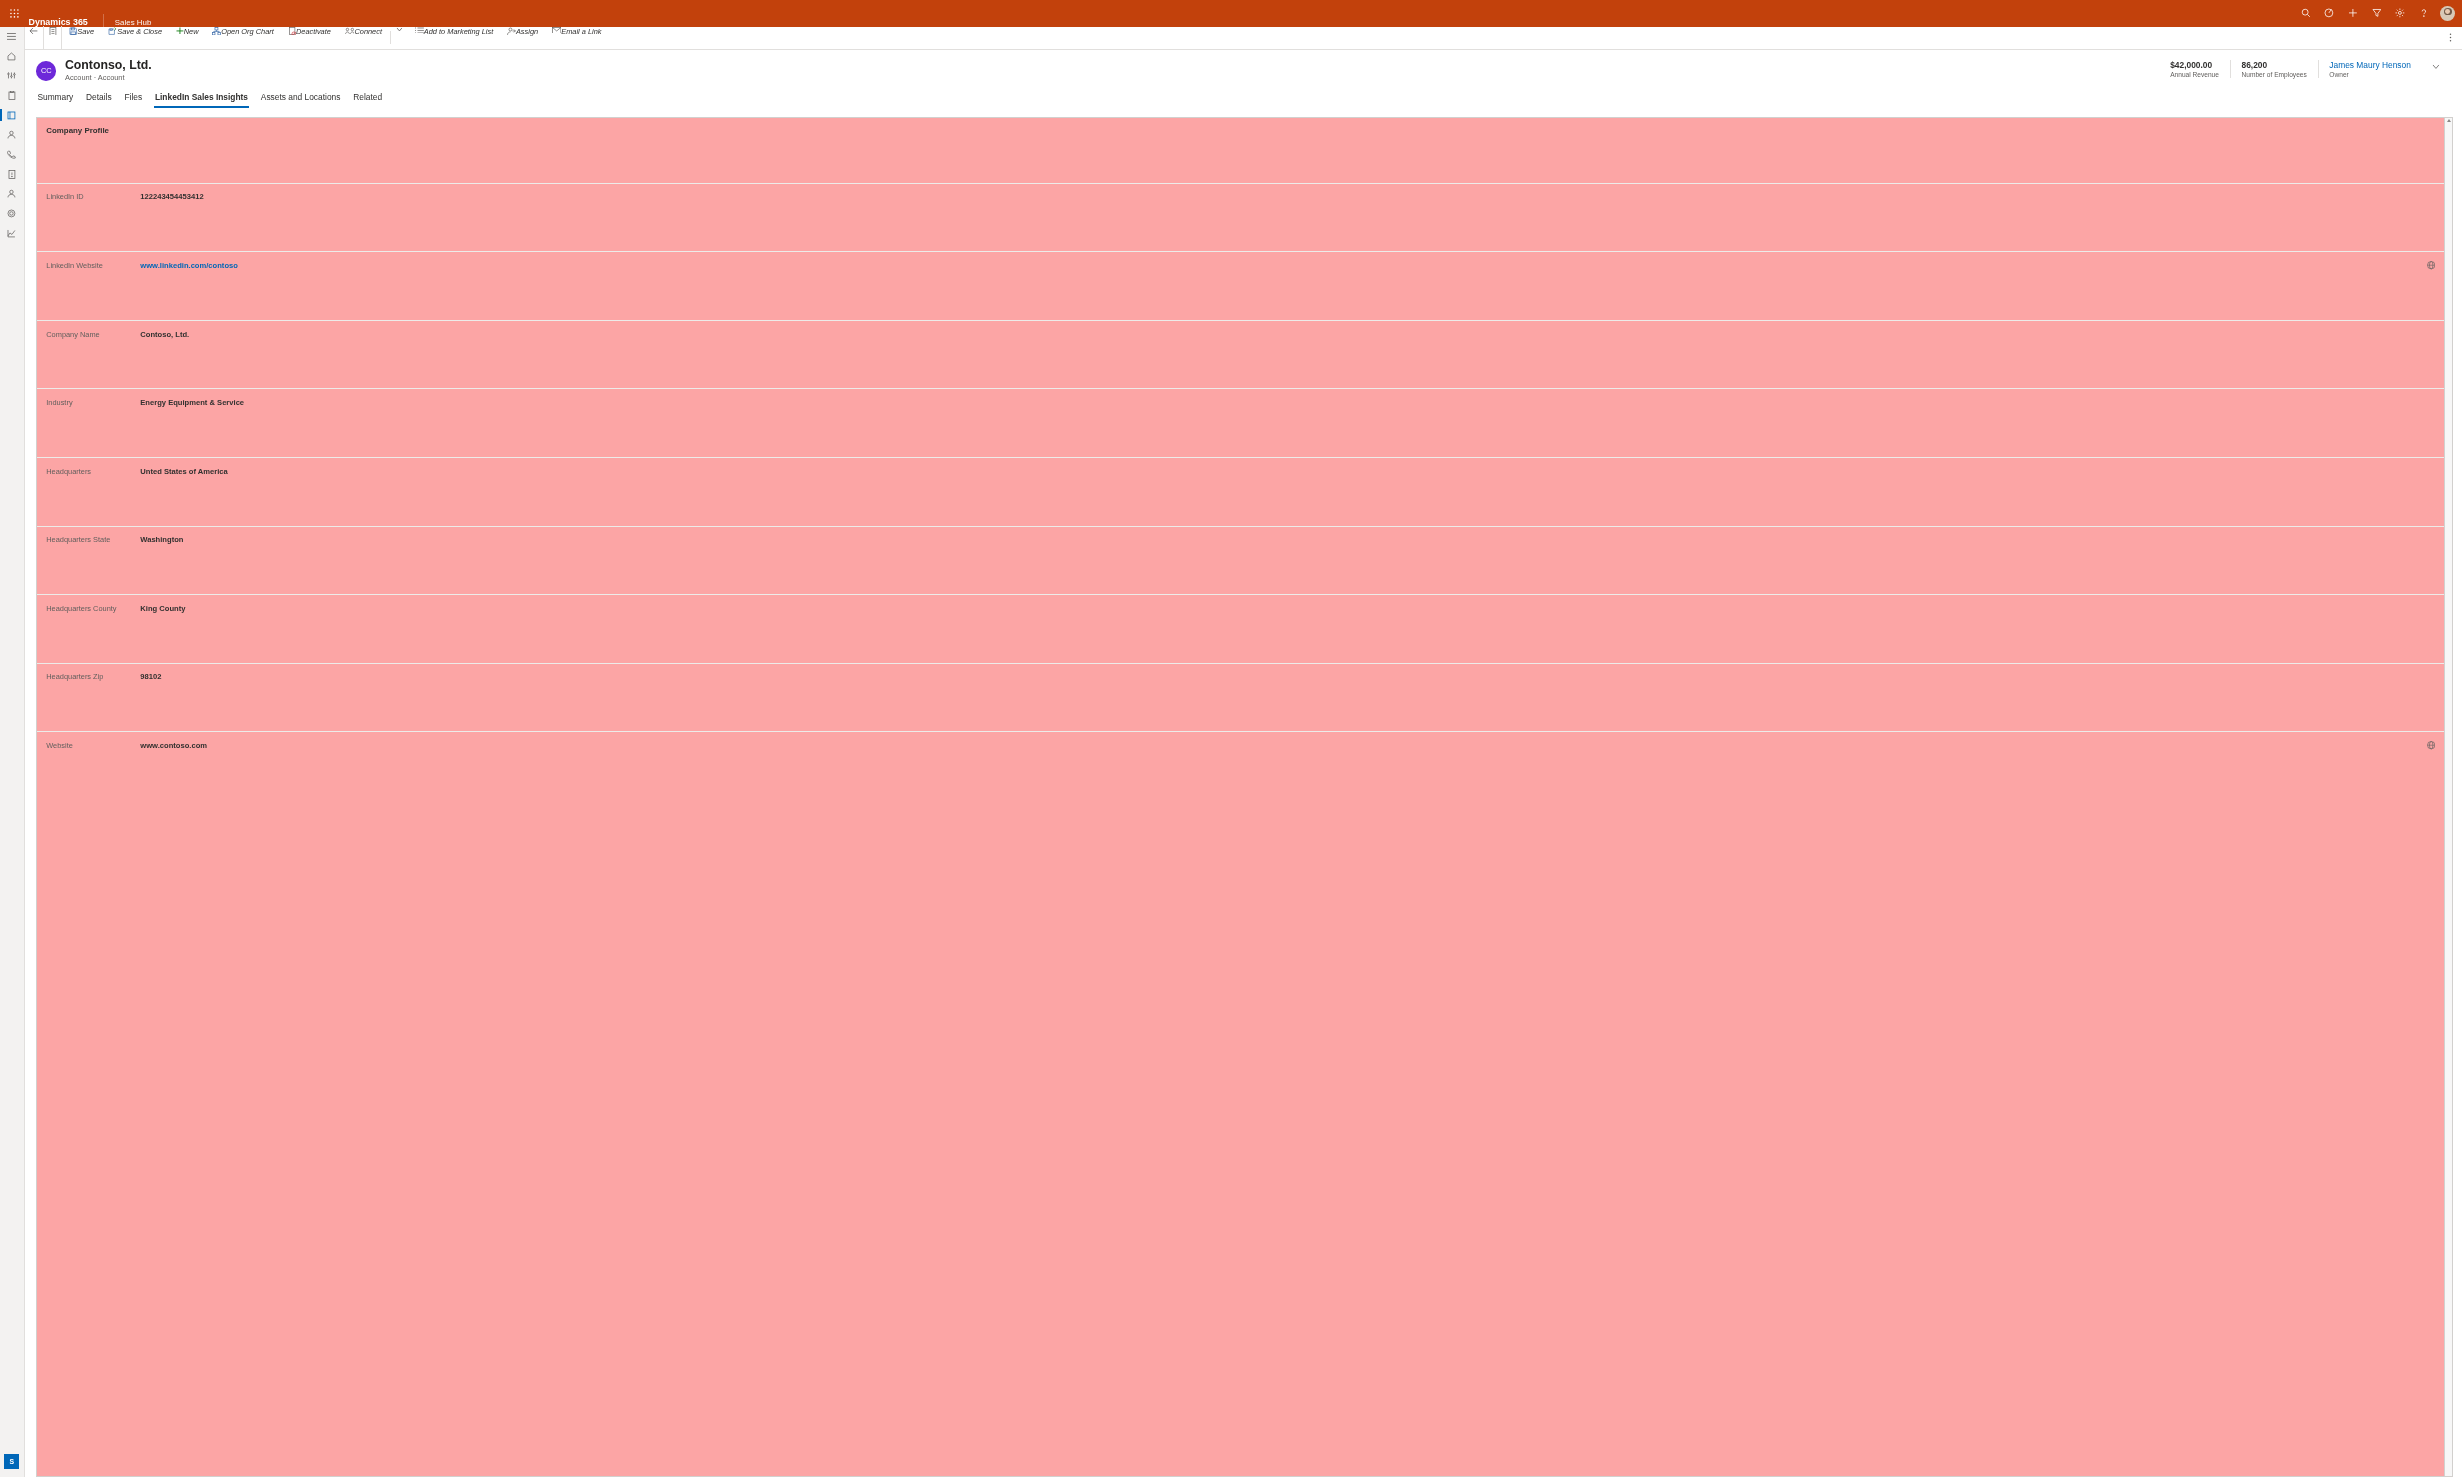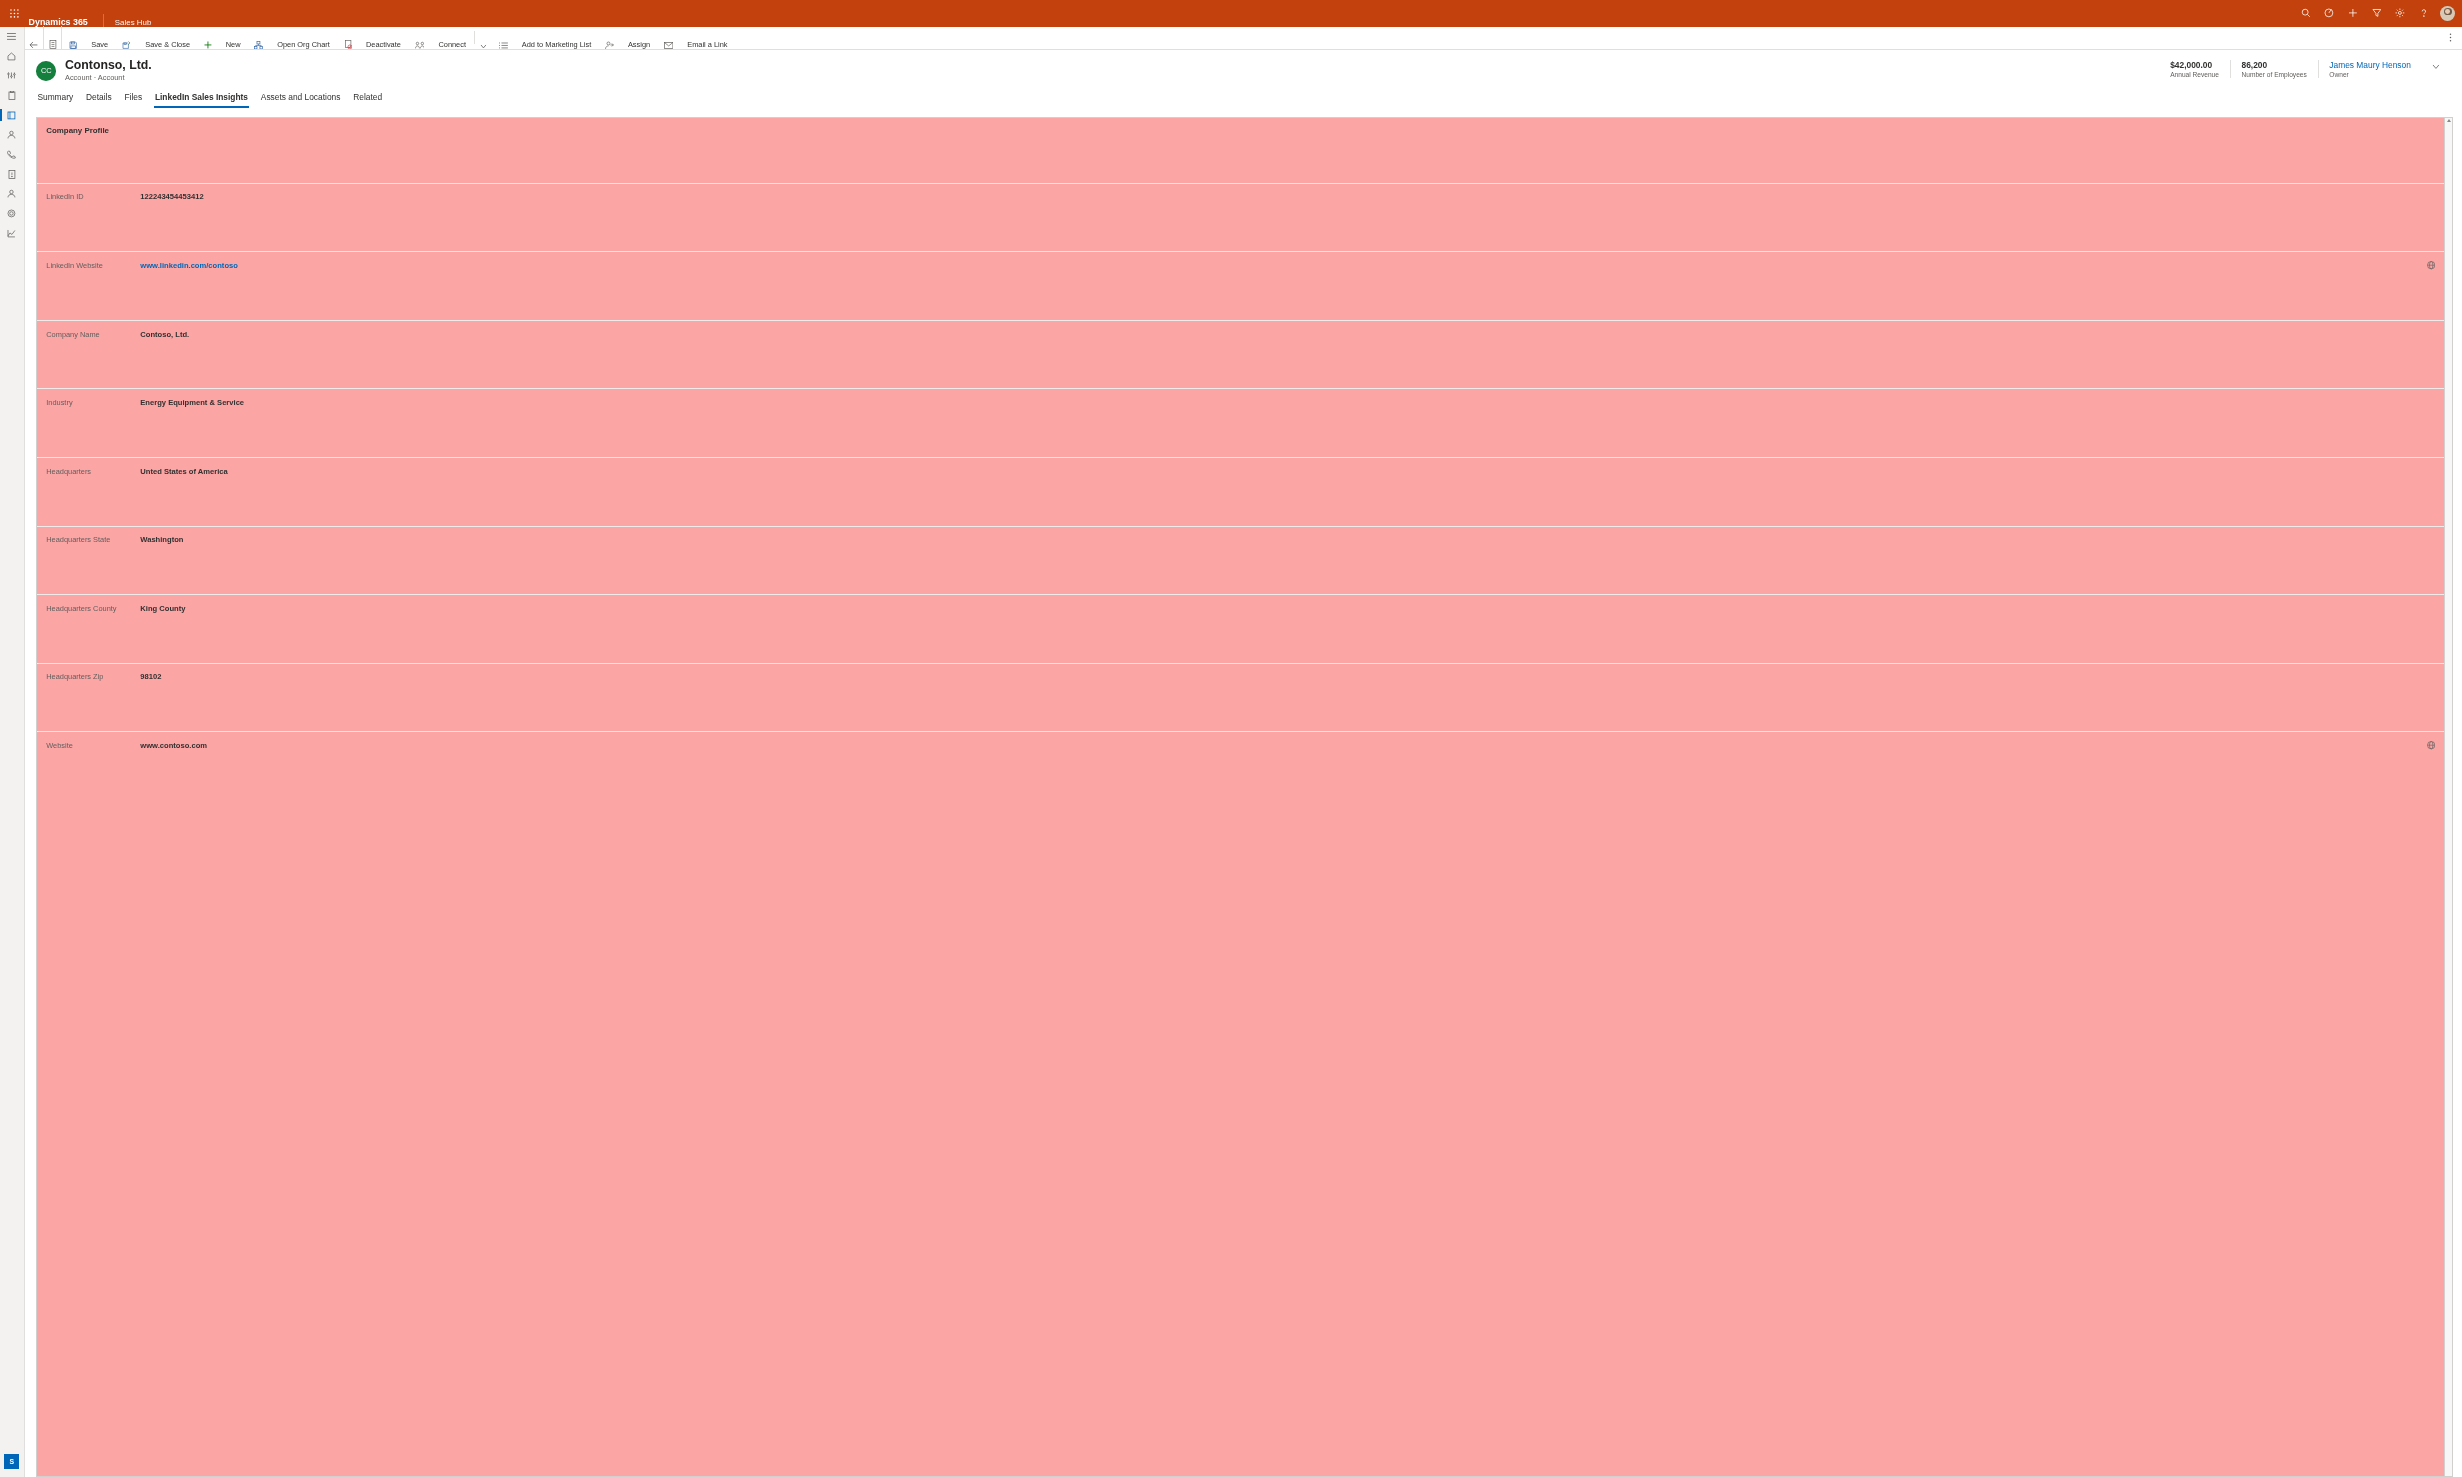--- a/index.html
+++ b/index.html
@@ -99,41 +99,41 @@
   
   .cmdbar {
     height: 23.6px;
     display: flex; align-items: center;
     border-bottom: 0.5px solid #e1dfdd;
     padding: 0 3.9px 0 0;
   }
   .cmd-group { display:flex; align-items:center; height:100%; }
   .cmd-divider { width:0.5px; height:23.6px; background:#e1dfdd; }
   .cmd-btn {
-    display:flex; align-items:flex-end; gap:14px;
+    display:flex; align-items:flex-start; gap:0;
     padding: 0 6.9px; height:100%;
-    cursor:pointer; font-size:7.4px; color:#323130;
+    cursor:pointer; font-size:7.4px; color:#323130;font-style:italic;
   }
   .cmd-btn svg { flex-shrink:0; }
   .cmd-btn.iconly { padding: 0 4.9px; }
   .cmd-vsep { width:0.5px; height:12.8px; background:#e1dfdd; margin:0 1px; }
   .cmd-overflow {
     margin-left:auto; padding:0 5.9px;
     cursor:pointer;
     display:flex; align-items:center; justify-content:center; height:100%;
   }
 
   
   .record-header {
     padding: 7.9px 19.7px 0 11.8px;
     display: flex; align-items: flex-start;
   }
   .rec-avatar {
     width:19.7px; height:19.7px; border-radius:50%;
-    background:#15803d; color:#fff;
+    background:#6d28d9; color:#fff;
     font-weight:400; font-size:7.4px;
     display:flex; align-items:center; justify-content:center;
     margin-top:3px;
   }
   .rec-title-block { margin-left:8.9px; }
   .rec-title { font-size:12.3px; font-weight:600; color:#252423; }
   .rec-subtitle { font-size:7.4px; color:#605e5c; margin-top:1px; }
   .header-spacer { flex:1; }
   .header-stats { display:flex; align-items:center; gap:0; margin-top:2px; }
   .stat {

